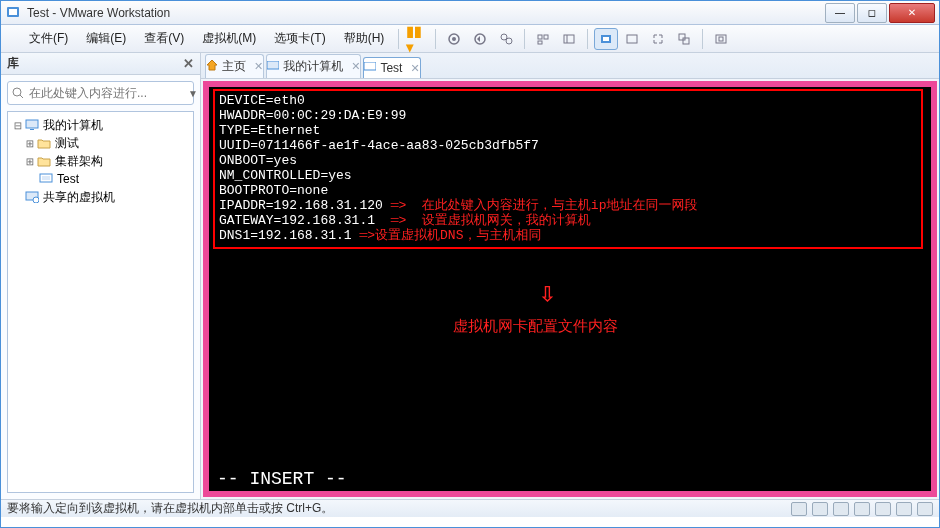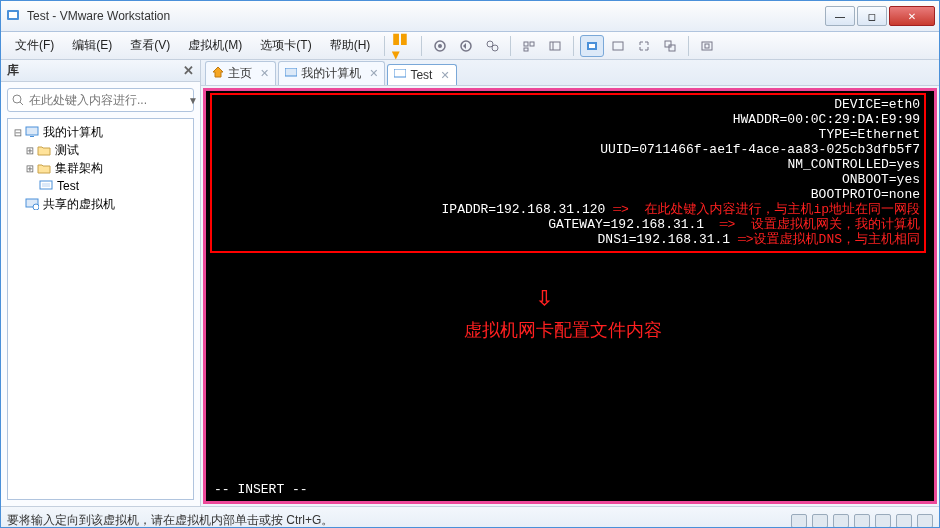--- a/index.html
+++ b/index.html
@@ -1,23 +1,23 @@
 <!DOCTYPE html>
 <html><head>
 <meta charset="utf-8">
 <style>
 * { box-sizing: border-box; margin: 0; padding: 0; }
 body { font-family: "Microsoft YaHei", Tahoma, sans-serif; font-size: 12px; background: #fff; width: 940px; height: 528px; overflow: hidden; border: 1px solid #4a90d9; }
-.titlebar { background: linear-gradient(#fdfdfd, #e8eef7); height: 31px; display: flex; align-items: center; padding: 0 4px; border-bottom: 1px solid #b0c4de; }
+.titlebar { background: linear-gradient(#fdfdfd, #e8eef7); height: 24px; display: flex; align-items: center; padding: 0 4px; border-bottom: 1px solid #b0c4de; }
 .titlebar .icon { width: 16px; height: 16px; margin-right: 6px; display: inline-flex; align-items: center; justify-content: center; }
 .titlebar .title { flex: 1; color: #333; }
 .winbtns { display: flex; }
 .winbtn { width: 30px; height: 20px; border: 1px solid #a0b0c0; background: linear-gradient(#f8fbff,#dce7f5); margin-left: 2px; display: flex; align-items: center; justify-content: center; font-size: 10px; border-radius: 2px; }
 .winbtn.close { background: linear-gradient(#e97c7c,#c83a2e); color: #fff; border-color: #a02020; width: 46px; }
-.menubar { height: 28px; background: linear-gradient(#fbfcfe,#e9eef6); border-bottom: 1px solid #c5d0de; display: flex; align-items: center; padding: 0 6px; gap: 2px; }
+.menubar { height: 28px; background: linear-gradient(#fbfcfe,#e9eef6); border-bottom: 1px solid #c5d0de; display: flex; align-items: center; padding: 0 20px; gap: 2px; }
 .menuitem { padding: 3px 8px; color: #222; border-radius: 2px; }
 .sep { width: 1px; height: 20px; background: #c0ccd8; margin: 0 4px; }
 .tbtn { width: 24px; height: 22px; display: inline-flex; align-items: center; justify-content: center; border: 1px solid transparent; border-radius: 3px; color: #5a6a7a; }
 .tbtn.pause { color: #f59f00; font-weight: bold; font-size: 14px; }
 .tbtn.active { border-color: #7aa8d8; background: #dce9f8; }
 .body { display: flex; height: 446px; }
 .sidebar { width: 200px; border-right: 1px solid #c5d0de; background: #fafcff; display: flex; flex-direction: column; }
 .side-hdr { background: linear-gradient(#f3f7fc,#e4ecf6); height: 22px; border-bottom: 1px solid #c5d0de; display: flex; align-items: center; justify-content: space-between; padding: 0 6px; font-weight: bold; color: #333; }
 .side-close { color: #666; cursor: pointer; font-size: 13px; }
 .search { margin: 6px; border: 1px solid #b0c4de; border-radius: 3px; height: 24px; display: flex; align-items: center; padding: 0 4px; background: #fff; }
@@ -26,32 +26,32 @@
 .search .dd { color: #666; font-size: 10px; }
 .tree { flex: 1; margin: 0 6px 6px; border: 1px solid #b0c4de; background: #fff; padding: 4px 2px; overflow: auto; }
 .tree-row { display: flex; align-items: center; height: 18px; padding-left: 2px; white-space: nowrap; }
 .tree-row .tw { width: 12px; text-align: center; color: #666; font-size: 10px; }
 .tree-row .ico { width: 16px; display: inline-flex; align-items: center; justify-content: center; margin-right: 3px; }
 .tree-row.l1 { padding-left: 14px; }
 .tree-row.l2 { padding-left: 28px; }
 .tree-row.l0b { padding-left: 14px; }
 .main { flex: 1; display: flex; flex-direction: column; background: #f0f4fa; }
 .tabs { height: 26px; display: flex; align-items: flex-end; padding: 3px 4px 0; gap: 2px; background: linear-gradient(#eef3fa,#e4ecf6); border-bottom: 1px solid #c5d0de; }
-.tab { background: #f5f9ff; border: 1px solid #b7c8dd; border-bottom: none; border-radius: 3px 3px 0 0; padding: 3px 6px; display: flex; align-items: center; gap: 4px; color: #333; }
+.tab { background: #f5f9ff; border: 1px solid #b7c8dd; border-bottom: none; border-radius: 3px 3px 0 0; padding: 3px 0; display: flex; align-items: center; gap: 4px; color: #333; }
 .tab.active { background: #fff; border-color: #7aa8d8; }
 .tab .x { color: #9aa7b8; font-size: 11px; margin-left: 4px; }
-.terminal { flex: 1; background: #000; color: #fff; font-family: "Courier New", monospace; font-size: 13px; line-height: 15px; padding: 0; position: relative; border: 3px solid #ec4899; margin: 2px; text-align: right; }
+.terminal { flex: 1; background: #000; color: #fff; font-family: "Courier New", monospace; font-size: 13px; line-height: 15px; padding: 0; position: relative; border: 6px solid #ec4899; margin: 2px; }
 .termbox { position: absolute; left: 4px; top: 2px; right: 8px; border: 2px solid #ff0000; padding: 2px 4px 4px; }
 .tline { white-space: pre; }
 .annot { color: #ff2020; }
 .arrow { display: inline-block; color: #ff2020; }
 .bigarrow { position: absolute; left: 330px; top: 200px; color: #ff2020; font-size: 28px; font-weight: bold; }
-.caption { position: absolute; left: 258px; top: 232px; color: #ff2020; font-size: 18px; font-family: "Microsoft YaHei"; }
-.insertline { position: absolute; left: 8px; bottom: 4px; color: #fff; font-family: "Courier New"; font-size: 13px; }
-.statusbar { height: 28px; background: linear-gradient(#f3f7fc,#e4ecf6); border-top: 1px solid #c5d0de; display: flex; align-items: center; justify-content: space-between; padding: 0 6px; color: #333; }
+.caption { position: absolute; left: 244px; top: 232px; color: #ff2020; font-size: 15px; font-family: "Microsoft YaHei"; }
+.insertline { position: absolute; left: 8px; bottom: 4px; color: #fff; font-family: "Courier New"; font-size: 18px; }
+.statusbar { height: 18px; background: linear-gradient(#f3f7fc,#e4ecf6); border-top: 1px solid #c5d0de; display: flex; align-items: center; justify-content: space-between; padding: 0 6px; color: #333; }
 .status-icons { display: flex; gap: 5px; }
 .sicon { width: 16px; height: 14px; border: 1px solid #9ab; border-radius: 2px; background: #e0e8f0; }
 </style>
 </head>
 <body>
 
 <div class="titlebar">
   <span class="icon">
     <svg width="14" height="14">
         <rect x="1" y="1" width="12" height="10" fill="#4a90d9" rx="1"></rect>
@@ -229,22 +229,22 @@
         <span class="x">✕</span>
       </div>
     </div>
 
     <div class="terminal">
       <div class="termbox">
         <div class="tline">DEVICE=eth0</div>
         <div class="tline">HWADDR=00:0C:29:DA:E9:99</div>
         <div class="tline">TYPE=Ethernet</div>
         <div class="tline">UUID=0711466f-ae1f-4ace-aa83-025cb3dfb5f7</div>
+        <div class="tline">ONBOOT=yes</div>
         <div class="tline">NM_CONTROLLED=yes</div>
-        <div class="tline">ONBOOT=yes</div>
         <div class="tline">BOOTPROTO=none</div>
         <div class="tline"><span>IPADDR=192.168.31.120</span> <span class="arrow">═&gt;  </span><span class="annot">在此处键入内容进行，与主机ip地址在同一网段</span></div>
         <div class="tline"><span>GATEWAY=192.168.31.1</span>  <span class="arrow">═&gt;  </span><span class="annot">设置虚拟机网关，我的计算机</span></div>
         <div class="tline"><span>DNS1=192.168.31.1</span> <span class="arrow">═&gt;</span><span class="annot">设置虚拟机DNS，与主机相同</span></div>
       </div>
       <div class="bigarrow">⇩</div>
       <div class="caption">虚拟机网卡配置文件内容</div>
       <div class="insertline">-- INSERT --</div>
     </div>
   </div>

